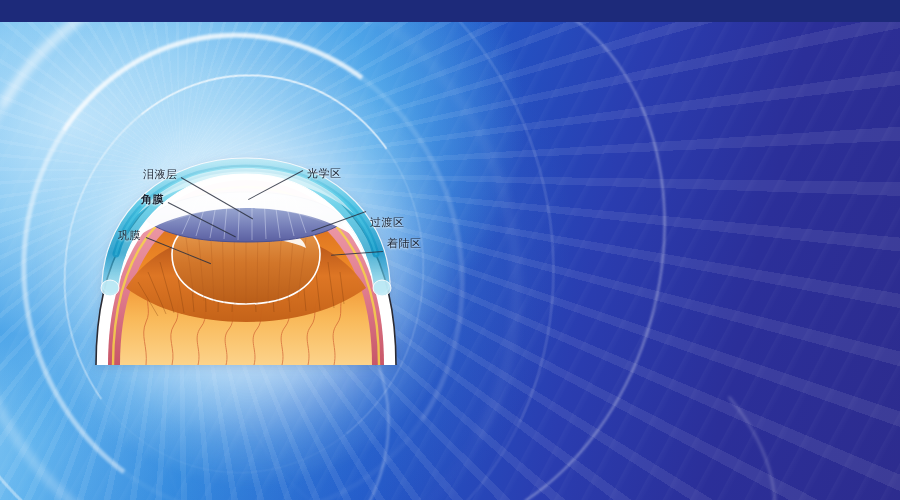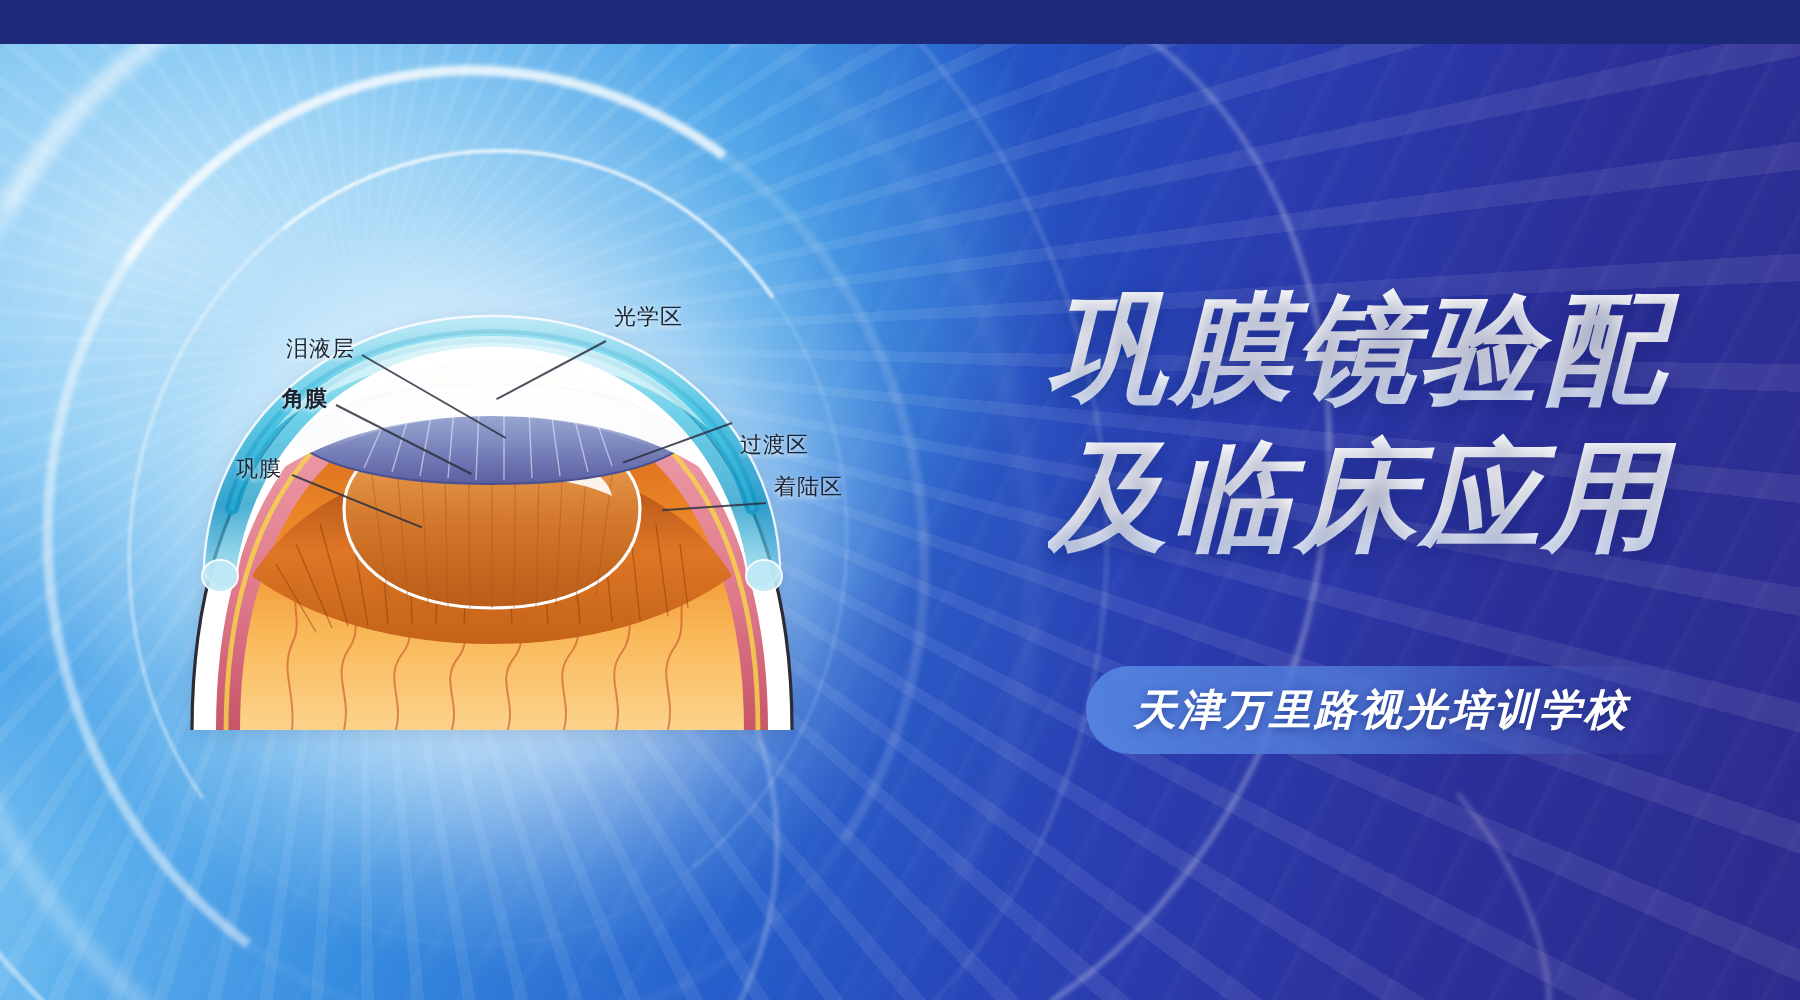--- a/index.html
+++ b/index.html
@@ -241,26 +241,19 @@
   <div class="lead" style="left:181px;top:155px;width:83px;transform:rotate(30deg);"></div>
   <div class="lead" style="left:168px;top:180px;width:76px;transform:rotate(27deg);"></div>
   <div class="lead" style="left:146px;top:215px;width:70px;transform:rotate(22deg);"></div>
   <div class="lead" style="left:303px;top:148px;width:62px;transform:rotate(152deg);"></div>
   <div class="lead" style="left:366px;top:189px;width:58px;transform:rotate(160deg);"></div>
   <div class="lead" style="left:383px;top:229px;width:52px;transform:rotate(176deg);"></div>
 
   <div class="lbl" style="left:143px;top:147px;">泪液层</div>
   <div class="lbl" style="left:141px;top:172px;font-weight:bold;">角膜</div>
   <div class="lbl" style="left:118px;top:208px;font-family:Liberation Serif, serif;">巩膜</div>
-  <div class="lbl" style="left:307px;top:131px;">光学区</div>
+  <div class="lbl" style="left:307px;top:146px;">光学区</div>
   <div class="lbl" style="left:370px;top:195px;">过渡区</div>
   <div class="lbl" style="left:387px;top:216px;text-align:center;">着陆区</div>
 
-  <div class="title">
-    <span class="tl">巩膜镜验配</span>
-    <span class="tl tl2">及临床应用</span>
-  </div>
-
-  <div class="subtitle">
-    <span>天津万里路视光培训学校</span>
-  </div>
+
 
 </div>
 
 </body></html>

